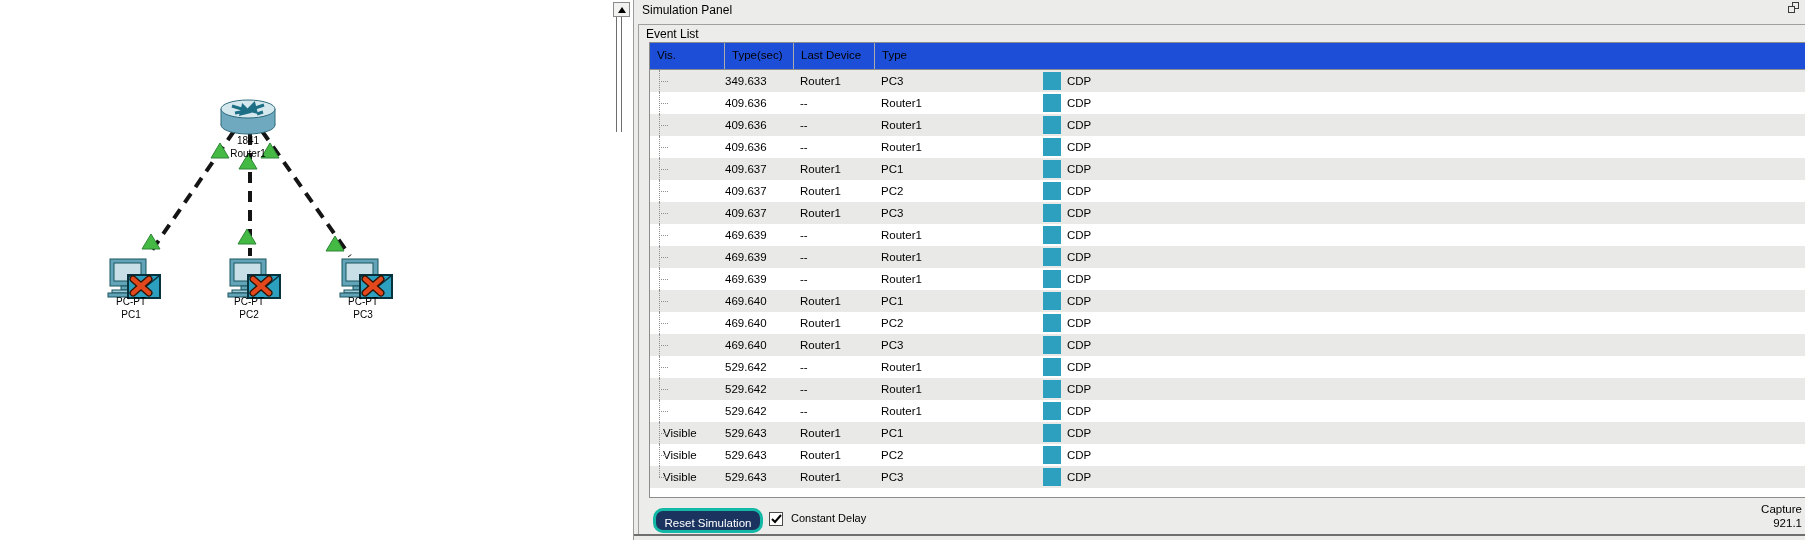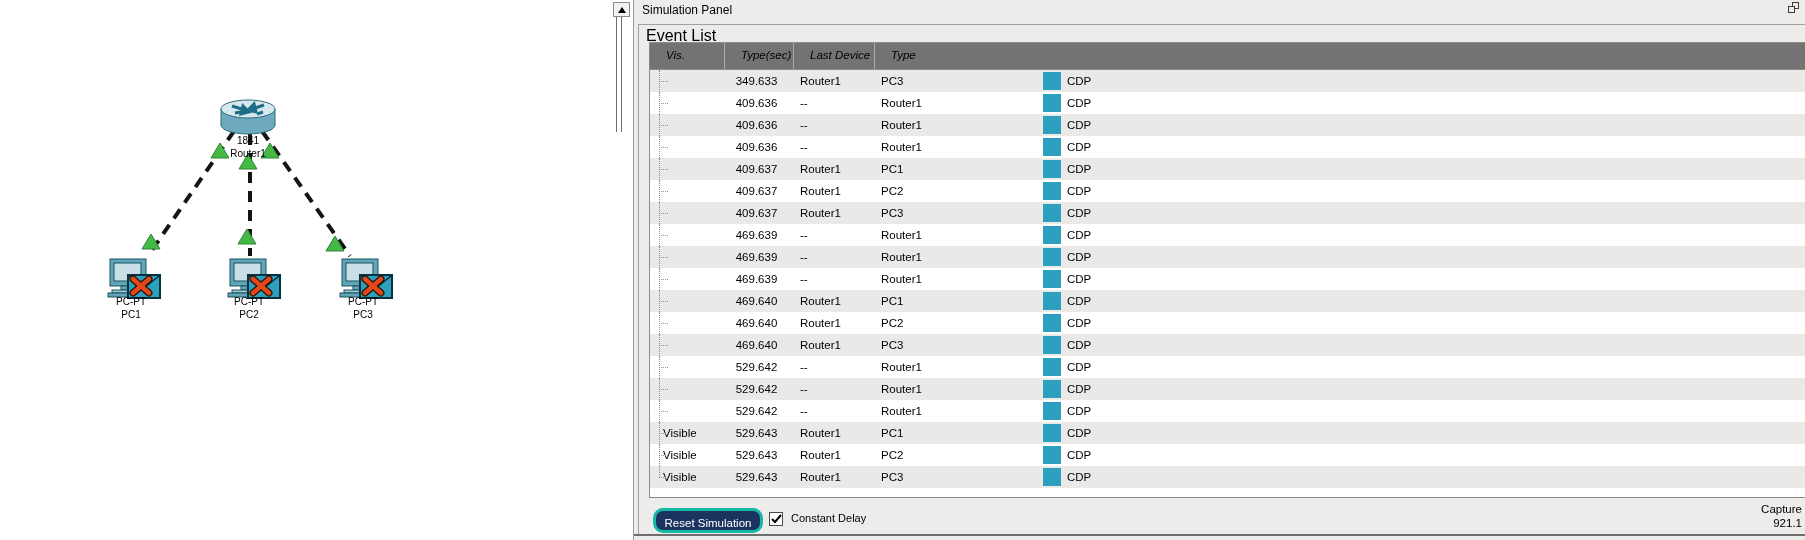--- a/index.html
+++ b/index.html
@@ -22,35 +22,35 @@
   
   .panel{position:absolute;left:633px;top:0;width:1172px;height:540px;background:#ececea;
          border-left:1px solid #9b9b9b;box-sizing:border-box;}
   .panel-title{position:absolute;left:8px;top:3px;font-size:12px;}
   .restore-icon{position:absolute;right:6px;top:2px;width:11px;height:11px;}
   .restore-icon .sq1{position:absolute;right:0;top:0;width:7px;height:7px;border:1px solid #3c3c3c;background:#ececea;box-sizing:border-box;}
   .restore-icon .sq2{position:absolute;left:0;bottom:0;width:7px;height:7px;border:1px solid #3c3c3c;background:#ececea;box-sizing:border-box;}
 
   .groupbox{position:absolute;left:4px;top:24px;width:1180px;height:511px;
             border:1px solid #a0a0a0;box-sizing:border-box;background:#ececea;}
-  .groupbox-label{position:absolute;left:7px;top:2px;font-size:16px;}
+  .groupbox-label{position:absolute;left:7px;top:2px;font-size:12px;}
 
   .etable{position:absolute;left:10px;top:17px;width:1175px;height:456px;background:#fff;
           border:1px solid #8c8c8c;box-sizing:border-box;overflow:hidden;}
   .thead{display:flex;height:26px;background:#fdfdfd;border-bottom:1px solid #8c8c8c;}
-  .th{box-sizing:border-box;line-height:25px;padding-left:16px;border-right:1px solid #ababab;
-      white-space:nowrap;overflow:hidden;background:#737373;font-style:italic;}
+  .th{box-sizing:border-box;line-height:25px;padding-left:7px;border-right:1px solid #ababab;
+      white-space:nowrap;overflow:hidden;background:#1d4ed8;}
   .c-vis{width:75px;}  .c-time{width:69px;} .c-last{width:81px;} .c-at{width:165px;} .c-type{flex:1;}
 
   .rows{position:relative;}
   .row{display:flex;height:22px;background:#ffffff;}
   .row.odd{background:var(--stripe,#e9e9e7);}
   .c{box-sizing:border-box;line-height:22px;white-space:nowrap;overflow:hidden;}
   .c.c-vis{position:relative;padding-left:13px;}
-  .c.c-time{text-align:center;padding-right:6px;}
+  .c.c-time{text-align:left;padding-right:6px;}
   .c.c-last,.c.c-at{padding-left:6px;}
   .c.c-type{position:relative;padding-left:27px;}
   .vstem{position:absolute;left:9px;top:0;bottom:0;border-left:1px dotted #8f8f8f;}
   .row.lastrow .vstem{bottom:auto;height:11px;}
   .hstub{position:absolute;left:9px;top:11px;width:9px;border-top:1px dotted #8f8f8f;}
   .chip{position:absolute;left:3px;top:2px;width:18px;height:18px;background:#2d9fbf;}
 
   .bottom-bar{position:absolute;left:0;right:0;top:474px;height:35px;background:#ececea;}
   .reset-btn{position:absolute;left:14px;top:9px;width:110px;height:25px;background:#1a345f;color:#fff;
              border:3px solid #14b8a6;border-radius:10px;font-family:"Liberation Sans",sans-serif;

